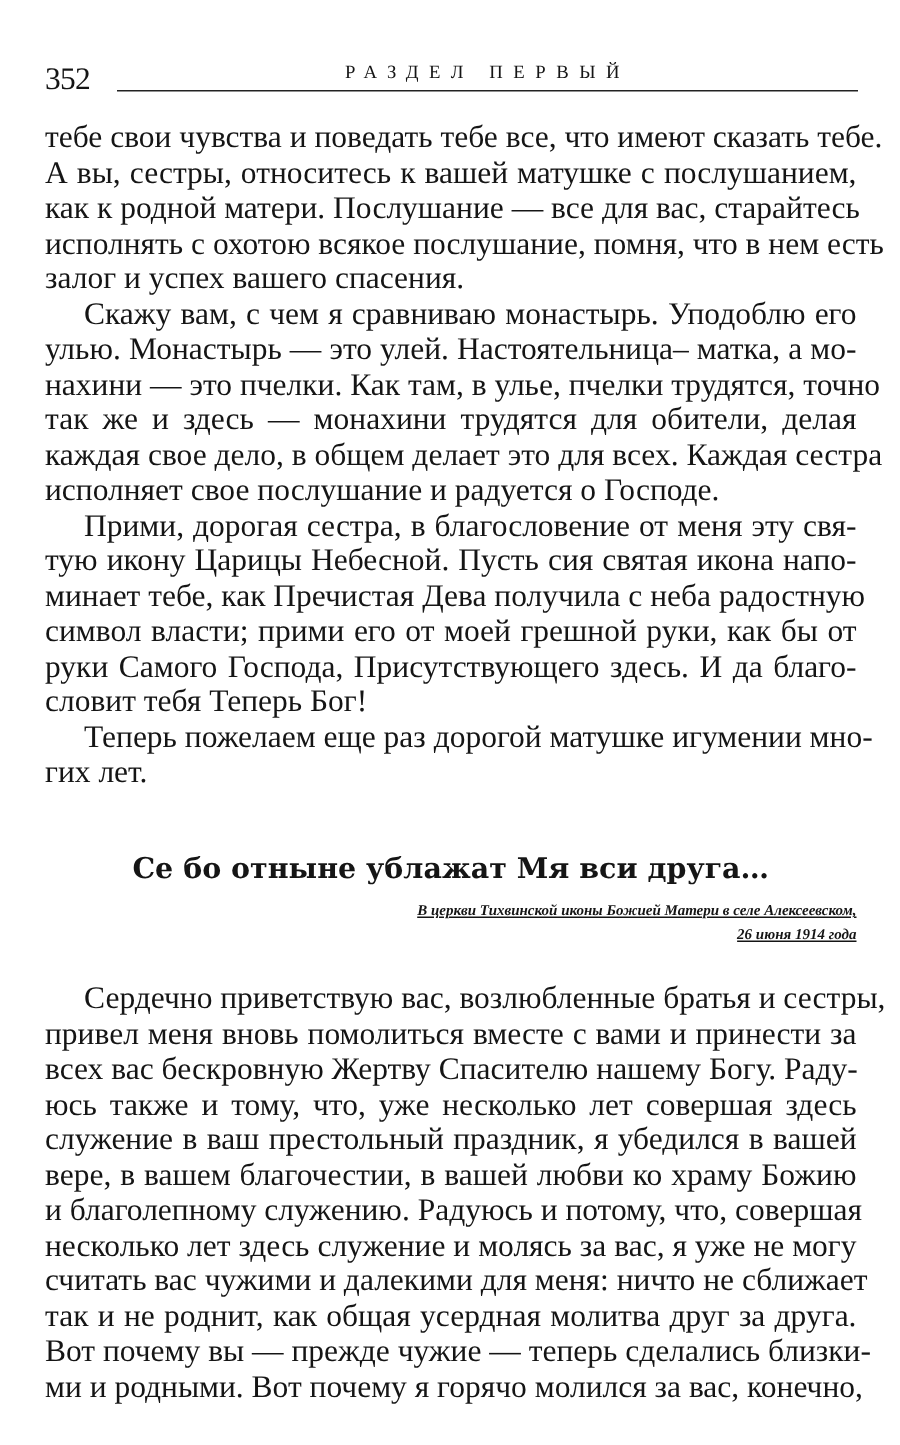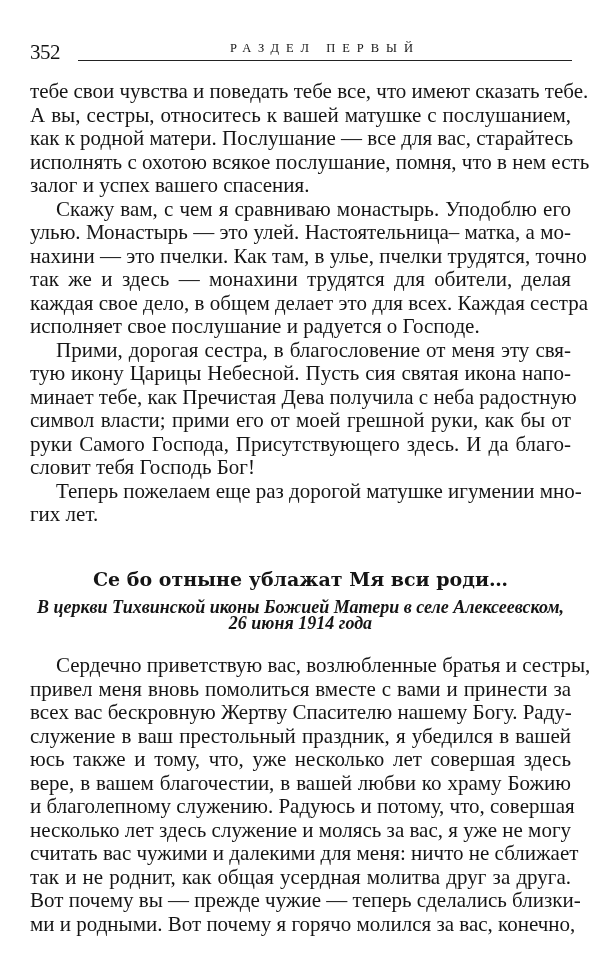--- a/index.html
+++ b/index.html
@@ -9,21 +9,21 @@
   .page-num { position: absolute; left: 0; top: 0; font-family: "Liberation Serif", serif; font-size: 21px; line-height: 24px; letter-spacing: -0.5px; }
   .running-head { position: absolute; left: 48px; right: 0; top: 0; text-align: center; font-family: Liberation Serif, serif; font-size: 12.5px; letter-spacing: 7px; line-height: 16px; }
   .rule { position: absolute; left: 48px; right: 0; top: 20px; border-top: 1.3px solid #222; }
   .body { position: absolute; left: 30px; width: 541px; font-family: "Liberation Serif", serif; font-size: 21px; line-height: 23.5px; }
   .line { display: block; white-space: nowrap; text-align: justify; text-align-last: justify; height: 23.5px; }
   .line.last { text-align-last: left; }
   .line.indent { padding-left: 26px; }
   .block1 { top: 64px; }
   .block2 { top: 638px; }
   .title { position: absolute; left: 30px; width: 541px; top: 550px; text-align: center; font-family: "DejaVu Serif", serif; font-weight: bold; font-size: 19px; line-height: 26px; }
-  .subtitle { position: absolute; left: 30px; width: 541px; top: 584px; text-align: center; font-family: "Liberation Serif", serif; font-style: italic; font-weight: bold; font-size: 18px; line-height: 15.5px; }
+  .subtitle { position: absolute; left: 30px; width: 541px; top: 584px; text-align: right; font-family: "Liberation Serif", serif; font-style: italic; font-weight: bold; font-size: 10px; line-height: 15.5px; text-decoration: underline; }
 </style>
 </head>
 <body>
 
 <div class="page">
   <div class="header">
     <span class="page-num">352</span>
     <div class="running-head">РАЗДЕЛ ПЕРВЫЙ</div>
     <div class="rule"></div>
   </div>
@@ -38,37 +38,37 @@
       <span class="line">улью. Монастырь — это улей. Настоятельница– матка, а мо-</span>
       <span class="line">нахини — это пчелки. Как там, в улье, пчелки трудятся, точно</span>
       <span class="line">так же и здесь — монахини трудятся для обители, делая</span>
       <span class="line">каждая свое дело, в общем делает это для всех. Каждая сестра</span>
       <span class="line last">исполняет свое послушание и радуется о Господе.</span>
       <span class="line indent">Прими, дорогая сестра, в благословение от меня эту свя-</span>
       <span class="line">тую икону Царицы Небесной. Пусть сия святая икона напо-</span>
       <span class="line">минает тебе, как Пречистая Дева получила с неба радостную</span>
       <span class="line">символ власти; прими его от моей грешной руки, как бы от</span>
       <span class="line">руки Самого Господа, Присутствующего здесь. И да благо-</span>
-      <span class="line last">словит тебя Господь Бог!</span>
+      <span class="line last">словит тебя Теперь Бог!</span>
       <span class="line indent">Теперь пожелаем еще раз дорогой матушке игумении мно-</span>
       <span class="line last">гих лет.</span>
     </div>
 
-  <div class="title">Се бо отныне ублажат Мя вси роди…</div>
+  <div class="title">Се бо отныне ублажат Мя вси друга…</div>
   <div class="subtitle">
     <div>В церкви Тихвинской иконы Божией Матери в селе Алексеевском,</div>
     <div>26 июня 1914 года</div>
   </div>
 
   <div class="body block2" id="section2">
       <span class="line indent">Сердечно приветствую вас, возлюбленные братья и сестры,</span>
       <span class="line">привел меня вновь помолиться вместе с вами и принести за</span>
       <span class="line">всех вас бескровную Жертву Спасителю нашему Богу. Раду-</span>
+      <span class="line">юсь также и тому, что, уже несколько лет совершая здесь</span>
       <span class="line">служение в ваш престольный праздник, я убедился в вашей</span>
-      <span class="line">юсь также и тому, что, уже несколько лет совершая здесь</span>
       <span class="line">вере, в вашем благочестии, в вашей любви ко храму Божию</span>
       <span class="line">и благолепному служению. Радуюсь и потому, что, совершая</span>
       <span class="line">несколько лет здесь служение и молясь за вас, я уже не могу</span>
       <span class="line">считать вас чужими и далекими для меня: ничто не сближает</span>
       <span class="line">так и не роднит, как общая усердная молитва друг за друга.</span>
       <span class="line">Вот почему вы — прежде чужие — теперь сделались близки-</span>
       <span class="line">ми и родными. Вот почему я горячо молился за вас, конечно,</span>
     </div>
 </div>
 

